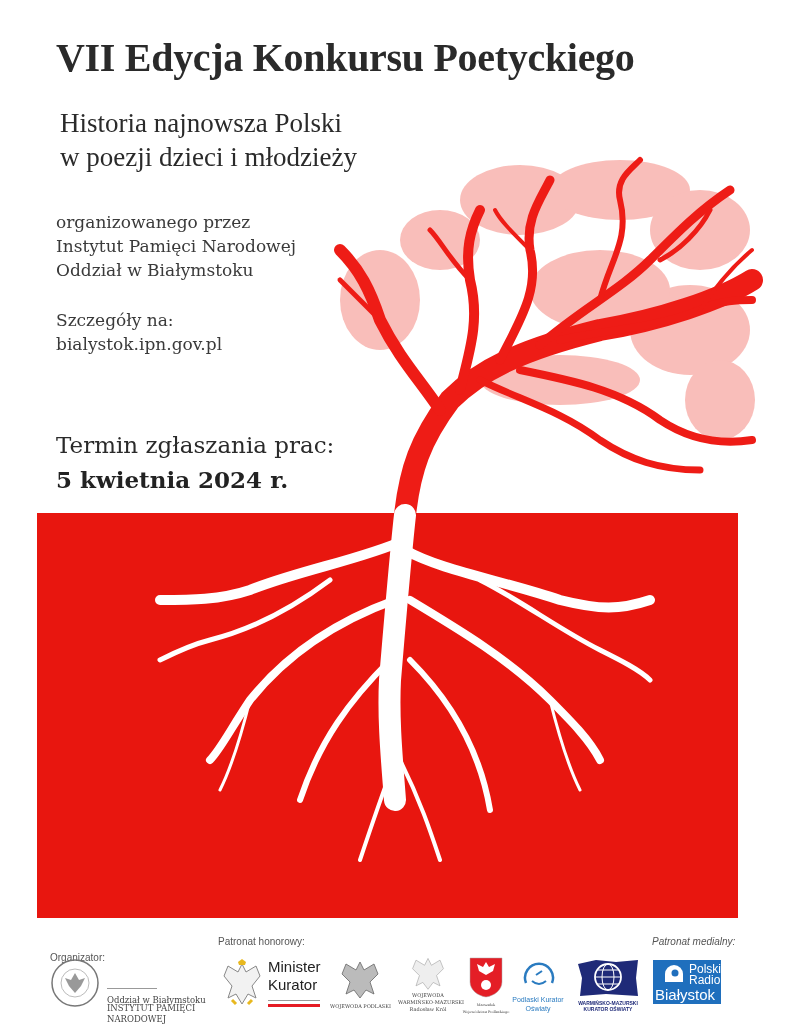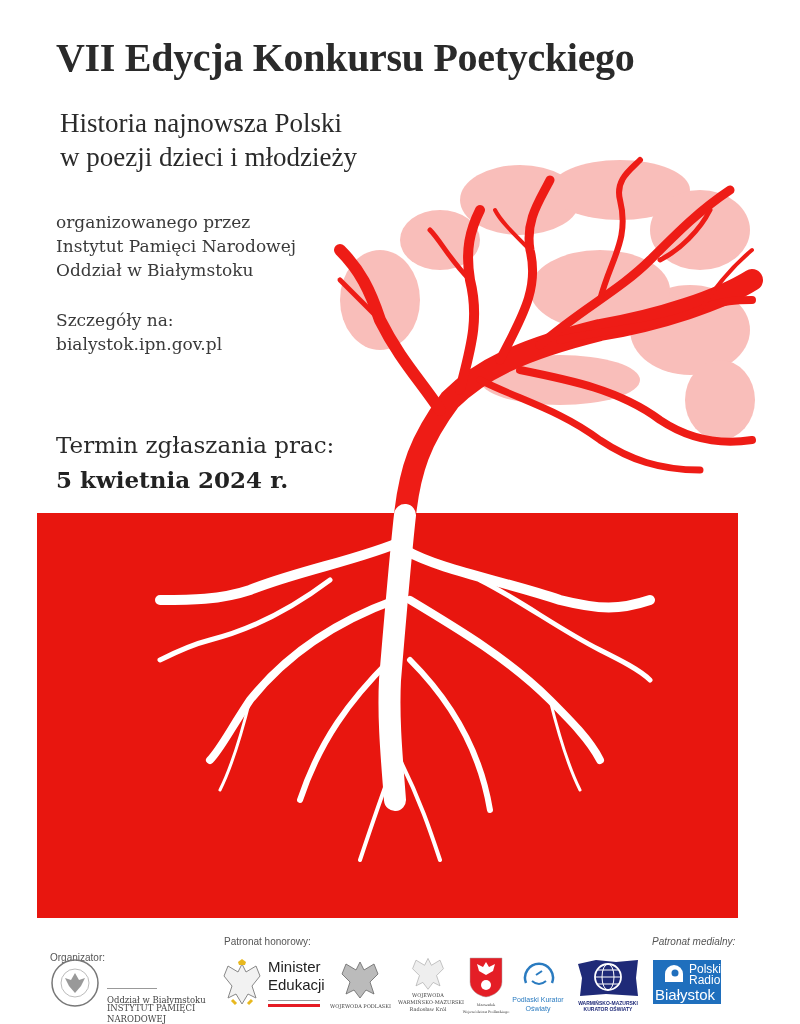--- a/index.html
+++ b/index.html
@@ -93,21 +93,21 @@
     <path d="M330 580 C290 610 250 630 210 640 C190 645 170 655 160 660" stroke-width="5"></path>
     <path d="M480 580 C520 600 560 630 600 650 C620 660 640 670 650 680" stroke-width="5"></path>
     <path d="M395 760 C380 800 370 830 360 860" stroke-width="4"></path>
     <path d="M400 760 C420 800 430 830 440 860" stroke-width="4"></path>
     <path d="M250 700 C240 740 230 770 220 790" stroke-width="3"></path>
     <path d="M550 700 C560 740 570 770 580 790" stroke-width="3"></path>
   </g>
 </svg>
 
 <div class="footer-label" style="left:50px; top:936px;margin-top:16px;">Organizator:</div>
-<div class="footer-label" style="left:224px; top:936px;">Patronat honorowy:</div>
+<div class="footer-label" style="left:218px; top:936px;">Patronat honorowy:</div>
 <div class="footer-label" style="left:652px; top:936px;font-style:italic;">Patronat medialny:</div>
 
 <svg class="logo" style="left:50px; top:958px;" width="50" height="50" viewBox="0 0 50 50">
   <circle cx="25" cy="25" r="23" fill="none" stroke="#777" stroke-width="1.5"></circle>
   <circle cx="25" cy="25" r="14" fill="none" stroke="#aaa" stroke-width="0.8"></circle>
   <path d="M25 15 L29 22 L35 20 L31 28 L25 35 L19 28 L15 20 L21 22 Z" fill="#999"></path>
 </svg>
 <div class="ipn-text">
   <div>INSTYTUT PAMIĘCI</div>
   <div>NARODOWEJ</div>
@@ -115,21 +115,21 @@
 <div class="ipn-rule"></div>
 <div class="ipn-sub">Oddział w Białymstoku</div>
 
 <svg class="logo" style="left:220px; top:958px;" width="44" height="50" viewBox="0 0 44 50">
   <path d="M22 6 L26 14 L36 8 L40 18 L32 28 L36 40 L28 36 L22 46 L16 36 L8 40 L12 28 L4 18 L8 8 L18 14 Z" fill="#f2f2f2" stroke="#888" stroke-width="1"></path>
   <path d="M18 4 L22 1 L26 4 L25 7 L19 7 Z" fill="#e8b81f"></path>
   <path d="M12 42 L16 46 M32 42 L28 46" stroke="#e8b81f" stroke-width="3"></path>
 </svg>
 <div class="men-text">
   <div>Minister</div>
-  <div>Edukacji</div>
+  <div>Kurator</div>
 </div>
 <div class="men-bar1"></div>
 <div class="men-bar2"></div>
 
 <svg class="logo" style="left:340px; top:958px;" width="40" height="42" viewBox="0 0 40 42">
   <path d="M20 4 L24 12 L34 6 L38 16 L30 24 L34 36 L26 32 L20 40 L14 32 L6 36 L10 24 L2 16 L6 6 L16 12 Z" fill="#bbb" stroke="#666" stroke-width="0.8"></path>
 </svg>
 <div class="tiny" style="left:330px; top:1003px; width:60px;">WOJEWODA PODLASKI</div>
 
 <svg class="logo" style="left:410px; top:955px;" width="36" height="36" viewBox="0 0 40 42">

